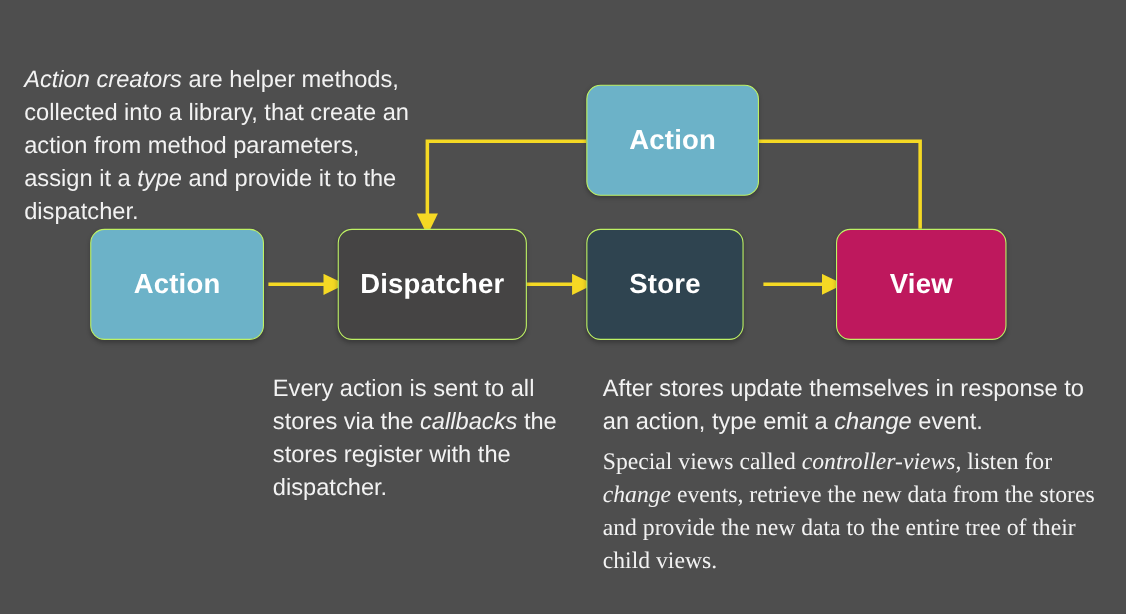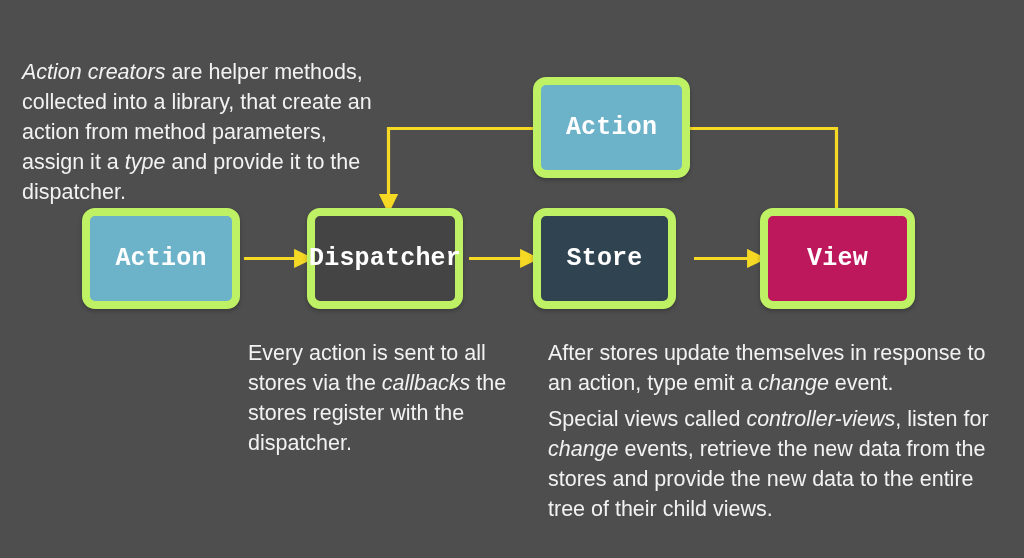--- a/index.html
+++ b/index.html
@@ -18,55 +18,54 @@
     position: absolute;
     left: 0; top: 0;
     width: 1024px;
     height: 558px;
   }
 
   
   .node {
     position: absolute;
     box-sizing: border-box;
-    border: 8px solid #bef264;
+    border: 1px solid #bef264;
     border-radius: 13px;
     display: flex;
     align-items: center;
     justify-content: center;
     color: #ffffff;
     font-size: 25px;
     font-weight: bold;
     letter-spacing: 0.2px;
     box-shadow: 0 2px 4px rgba(0,0,0,0.25);
     z-index: 5;
-    font-family: Liberation Mono, monospace;
   }
   .node-action-top  { left: 533px; top: 77px;  width: 157px; height: 101px; background: #6cb2c8; }
   .node-action-left { left: 82px;  top: 208px; width: 158px; height: 101px; background: #6cb2c8; }
-  .node-dispatcher  { left: 307px; top: 208px; width: 156px; height: 101px; background: #454444; }
+  .node-dispatcher  { left: 307px; top: 208px; width: 172px; height: 101px; background: #454444; }
   .node-store       { left: 533px; top: 208px; width: 143px; height: 101px; background: #2f4450; }
   .node-view        { left: 760px; top: 208px; width: 155px; height: 101px; background: #be185d; }
 
   
   #wires { position: absolute; left: 0; top: 0; width: 1024px; height: 558px; z-index: 2; }
 
   
   .caption {
     position: absolute;
     color: #f2f2f2;
     font-size: 21.5px;
     line-height: 30px;
     z-index: 4;
   }
   .caption em { font-style: italic; }
   .cap-intro    { left: 22px;  top: 33px;  width: 360px; margin-top: 24px; }
   .cap-disp     { left: 248px; top: 338px; width: 272px; }
   .cap-store    { left: 548px; top: 338px; width: 455px; }
-  .cap-view     { left: 548px; top: 404px; width: 455px; }
+  .cap-view     { left: 548px; top: 404px; width: 455px; font-family: Liberation Serif, serif; }
 </style>
 </head>
 <body>
 
 <div id="canvas">
 
   <svg id="wires" viewBox="0 0 1024 558" xmlns="http://www.w3.org/2000/svg">
     <defs>
       <marker id="ah" markerWidth="7" markerHeight="7" refX="0.6" refY="3" orient="auto" markerUnits="strokeWidth">
         <path d="M0,0 L6.2,3 L0,6 z" fill="#f5d924"></path>

